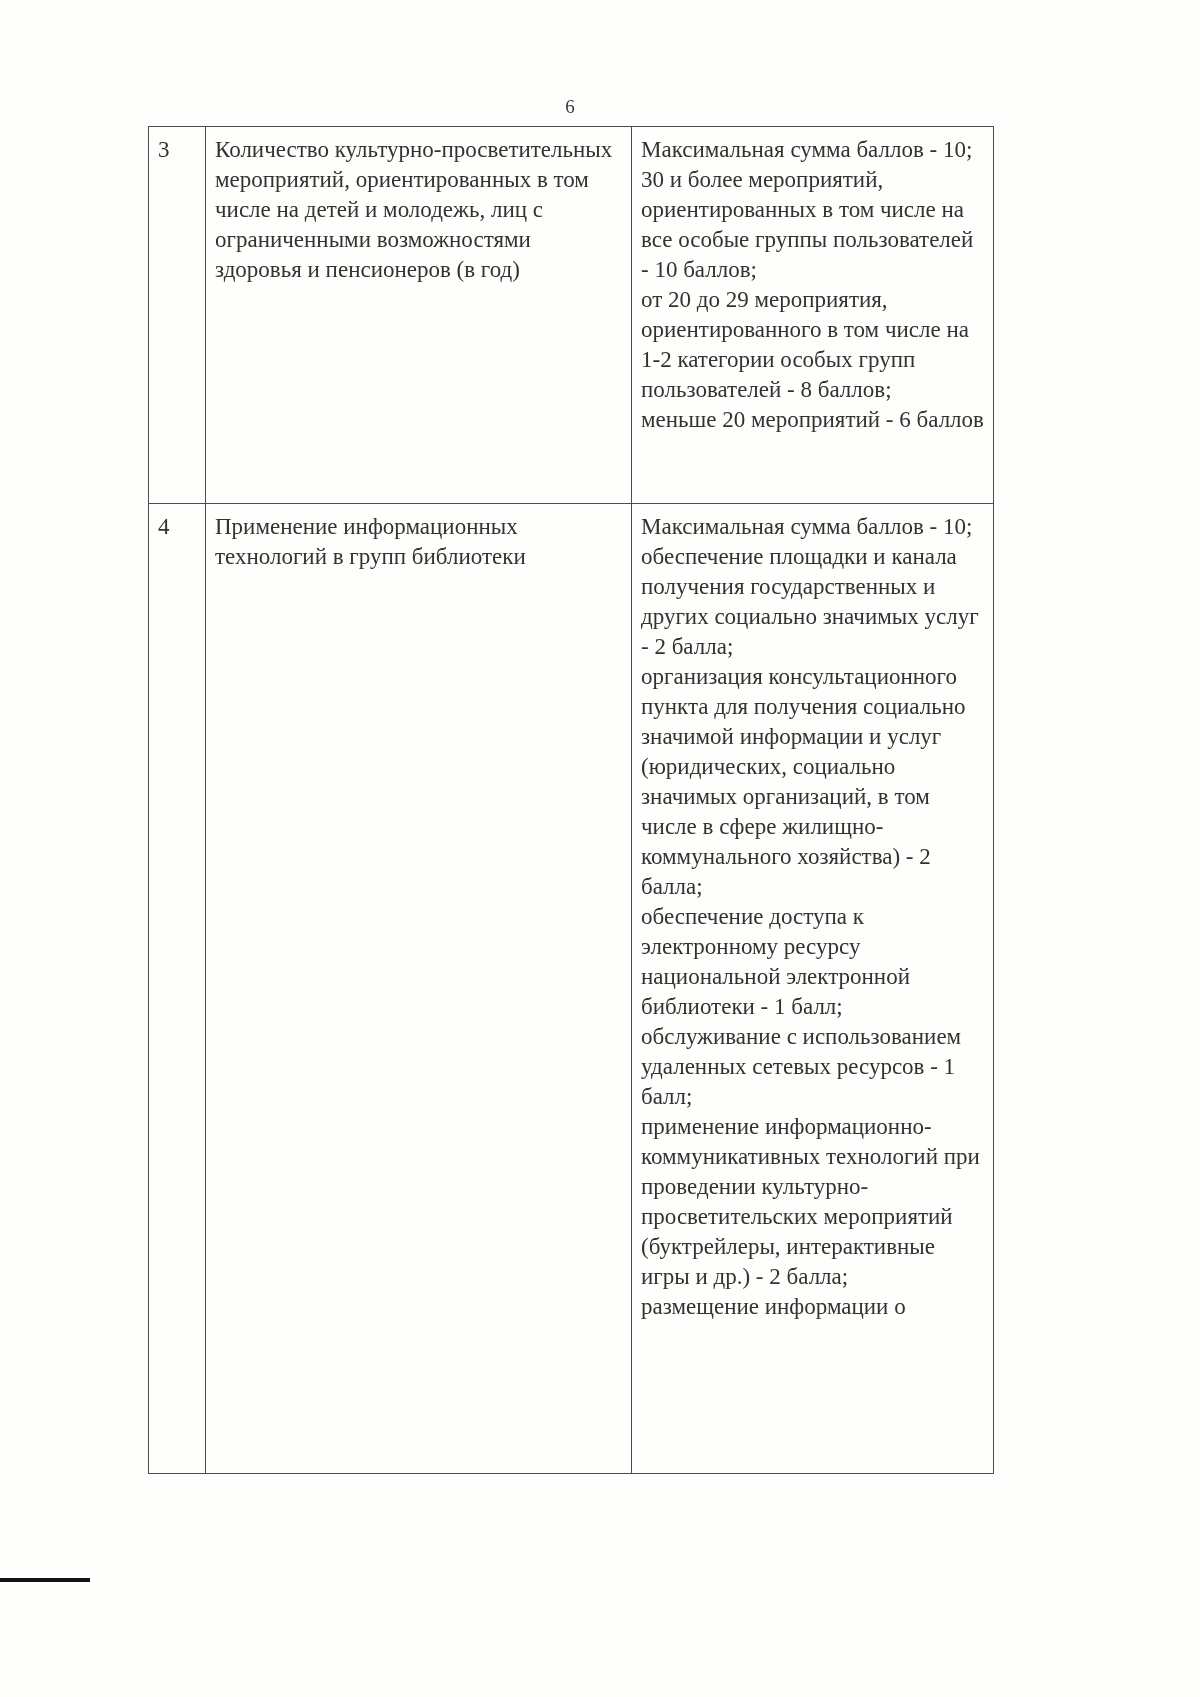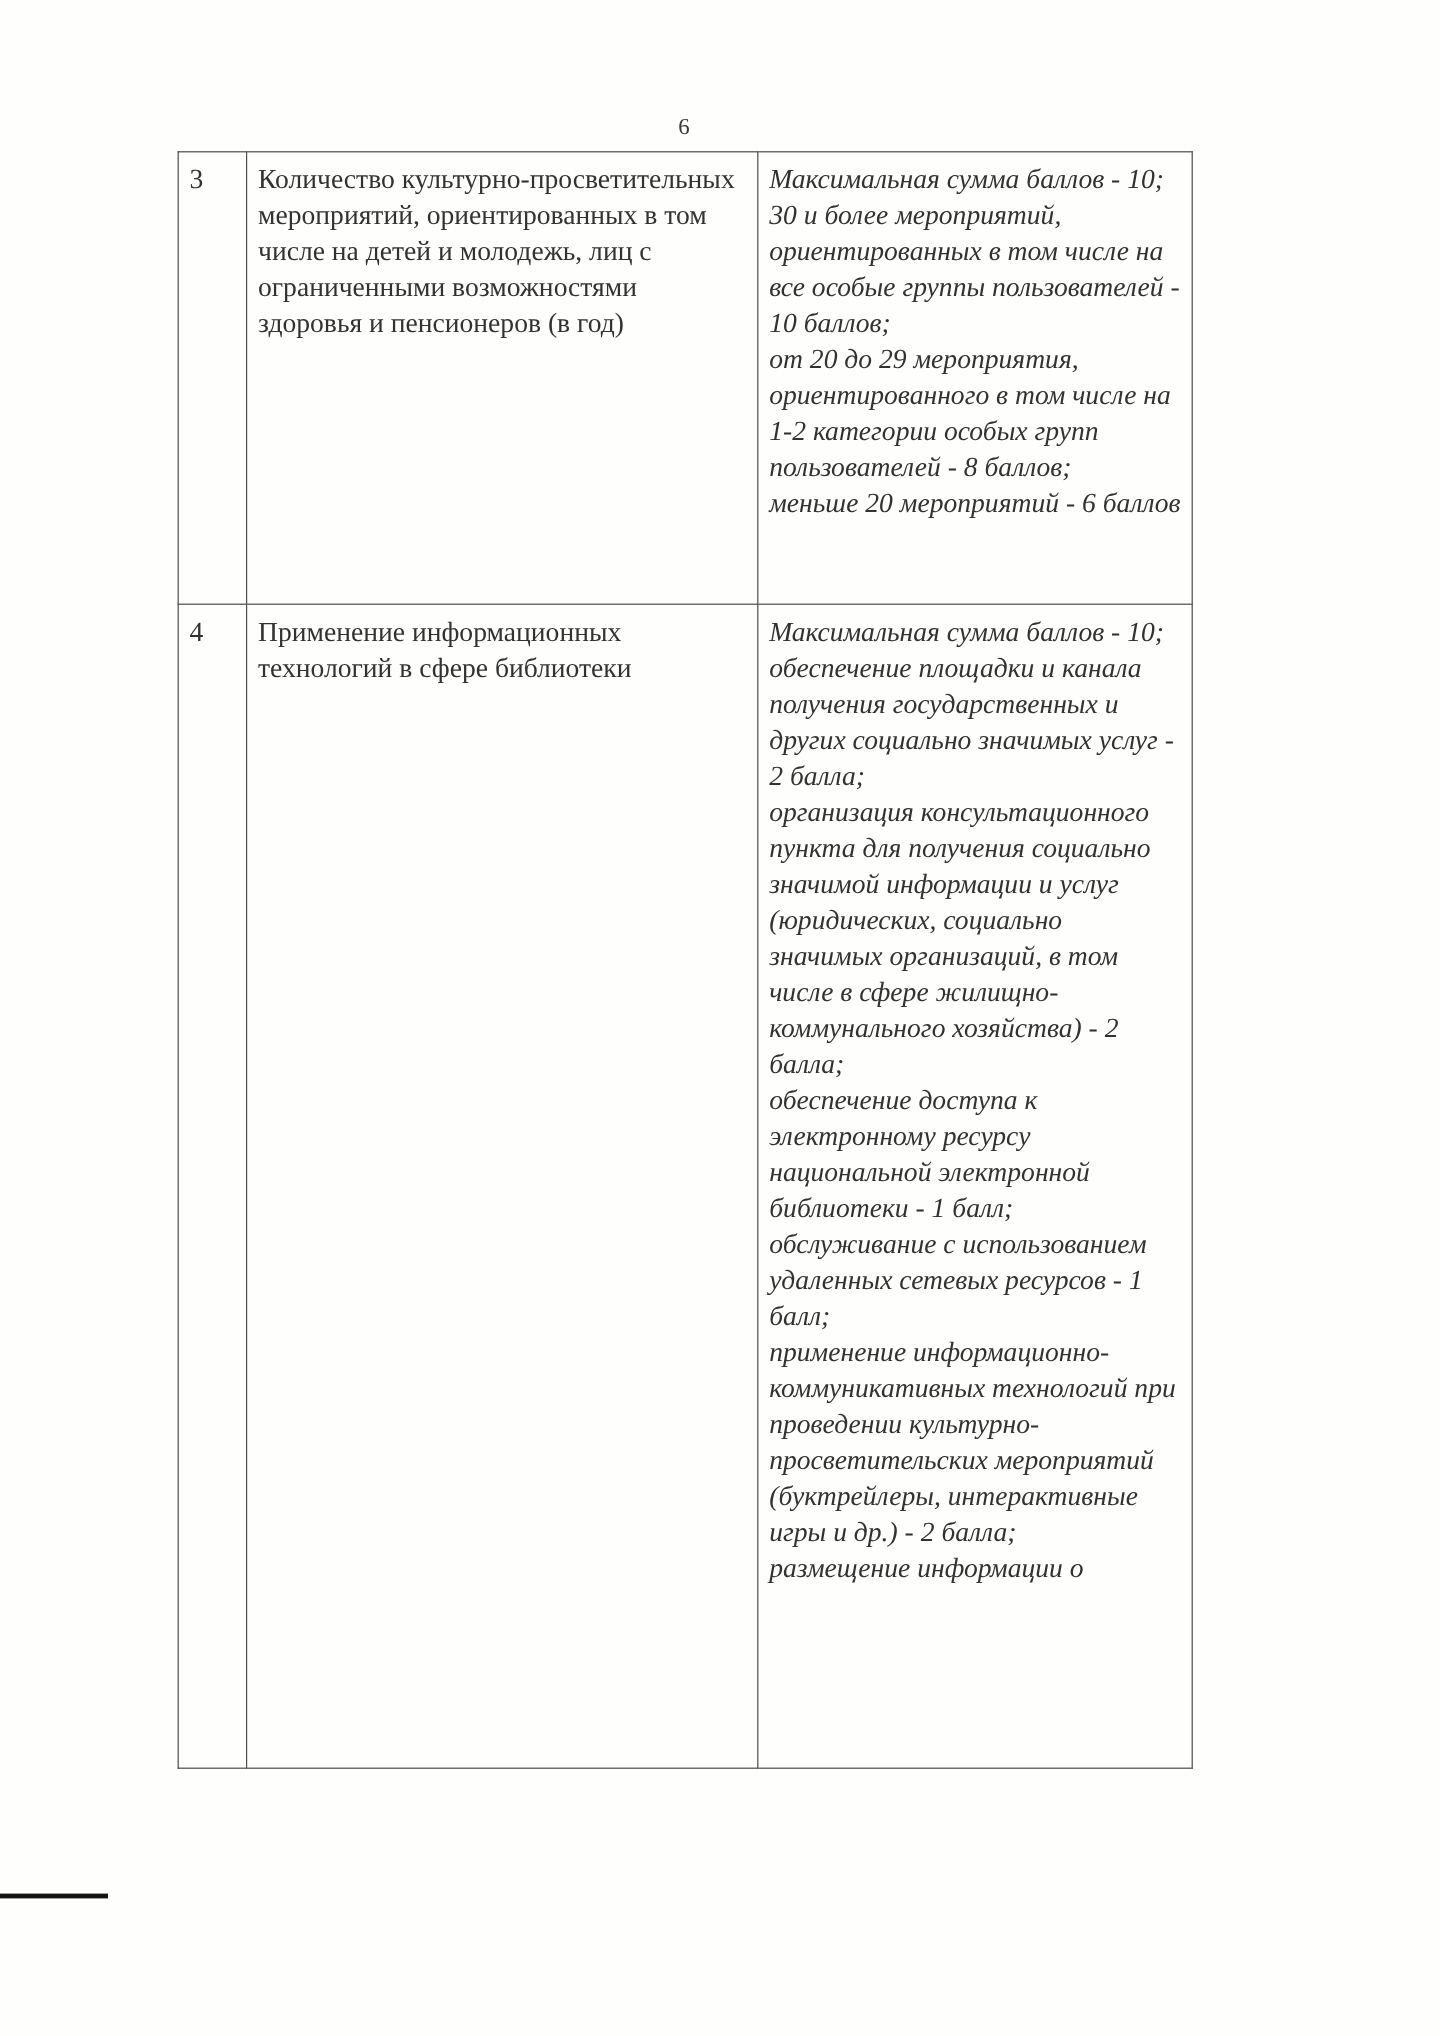--- a/index.html
+++ b/index.html
@@ -33,21 +33,21 @@
   table.doc-table td {
     border: 1.4px solid #4d4d4d;
     vertical-align: top;
     font-size: 23px;
     line-height: 30px;
     padding: 8px 9px 14px 9px;
     color: #333231;
   }
   td.col-num { width: 57px; padding-left: 11px; }
   td.col-criterion { width: 426px; }
-  td.col-scoring { width: 362px; white-space: pre-line; font-style: italic; }
+  td.col-scoring { width: 362px; white-space: pre-line; }
   tr.row-3 td { height: 377px; }
   tr.row-4 td { height: 970px; }
   .footer-rule {
     position: absolute;
     left: 0;
     top: 1578px;
     width: 90px;
     height: 4px;
     background: #141414;
   }
@@ -62,21 +62,21 @@
     <tr class="row-3">
       <td class="col-num">3</td>
       <td class="col-criterion">Количество культурно-просветительных мероприятий, ориентированных в том числе на детей и молодежь, лиц с ограниченными возможностями здоровья и пенсионеров (в год)</td>
       <td class="col-scoring">Максимальная сумма баллов - 10;
 30 и более мероприятий, ориентированных в том числе на все особые группы пользователей - 10 баллов;
 от 20 до 29 мероприятия, ориентированного в том числе на 1-2 категории особых групп пользователей - 8 баллов;
 меньше 20 мероприятий - 6 баллов</td>
     </tr>
     <tr class="row-4">
       <td class="col-num">4</td>
-      <td class="col-criterion">Применение информационных технологий в сфере библиотеки</td>
+      <td class="col-criterion">Применение информационных технологий в групп библиотеки</td>
       <td class="col-scoring">Максимальная сумма баллов - 10;
 обеспечение площадки и канала получения государственных и других социально значимых услуг - 2 балла;
 организация консультационного пункта для получения социально значимой информации и услуг (юридических, социально значимых организаций, в том числе в сфере жилищно-коммунального хозяйства) - 2 балла;
 обеспечение доступа к электронному ресурсу национальной электронной библиотеки - 1 балл;
 обслуживание с использованием удаленных сетевых ресурсов - 1 балл;
 применение информационно-коммуникативных технологий при проведении культурно-просветительских мероприятий (буктрейлеры, интерактивные игры и др.) - 2 балла;
 размещение информации о</td>
     </tr>
   </tbody>
 </table>

